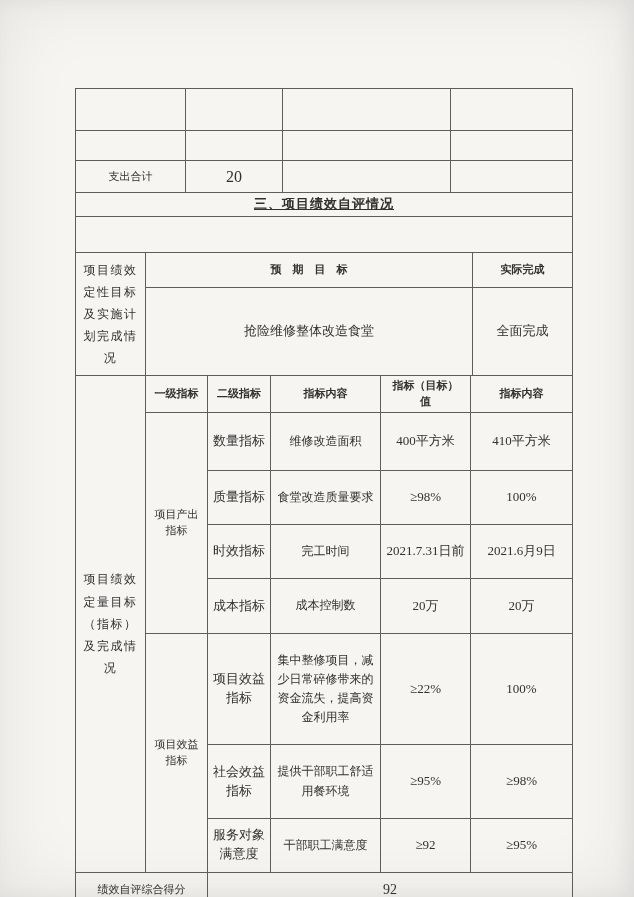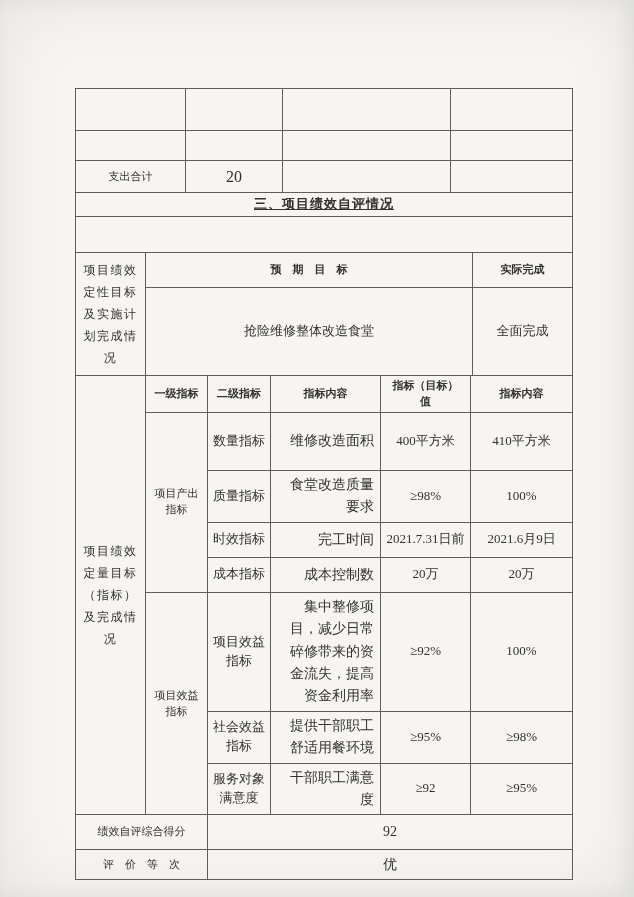--- a/index.html
+++ b/index.html
@@ -29,21 +29,21 @@
     vertical-align:middle;
     font-size:11px;
     padding:2px 4px;
     line-height:1.45;
     overflow:hidden;
   }
   .bold { font-weight:bold; }
   .pre { white-space:pre-line; }
   .title { font-size:13px; letter-spacing:1px;text-decoration:underline; }
   .vhead { font-size:12px; line-height:1.85; letter-spacing:1.5px; padding:2px 1px; }
-  .content-cell { text-align:right; font-size:14px; padding:3px 6px; line-height:1.6; }
+  .content-cell { text-align:center; font-size:12px; padding:17px 6px; line-height:1.6; }
   .val { font-size:13px; }
   .num { font-size:16px; }
   .score { font-size:14px; }
 </style>
 </head>
 <body>
 
 <div class="page">
   <div class="doc">
 
@@ -169,21 +169,21 @@
         <td class="content-cell">成本控制数</td>
         <td class="val">20万</td>
         <td class="val">20万</td>
       </tr>
       <tr style="height:70px">
         <td rowspan="3" class="pre">项目效益
 指标</td>
         <td class="val pre">项目效益
 指标</td>
         <td class="content-cell">集中整修项目，减少日常碎修带来的资金流失，提高资金利用率</td>
-        <td class="val">≥92%</td>
+        <td class="val">≥22%</td>
         <td class="val">100%</td>
       </tr>
       <tr style="height:45px">
         <td class="val pre">社会效益
 指标</td>
         <td class="content-cell">提供干部职工舒适用餐环境</td>
         <td class="val">≥95%</td>
         <td class="val">≥98%</td>
       </tr>
       <tr style="height:30px">

